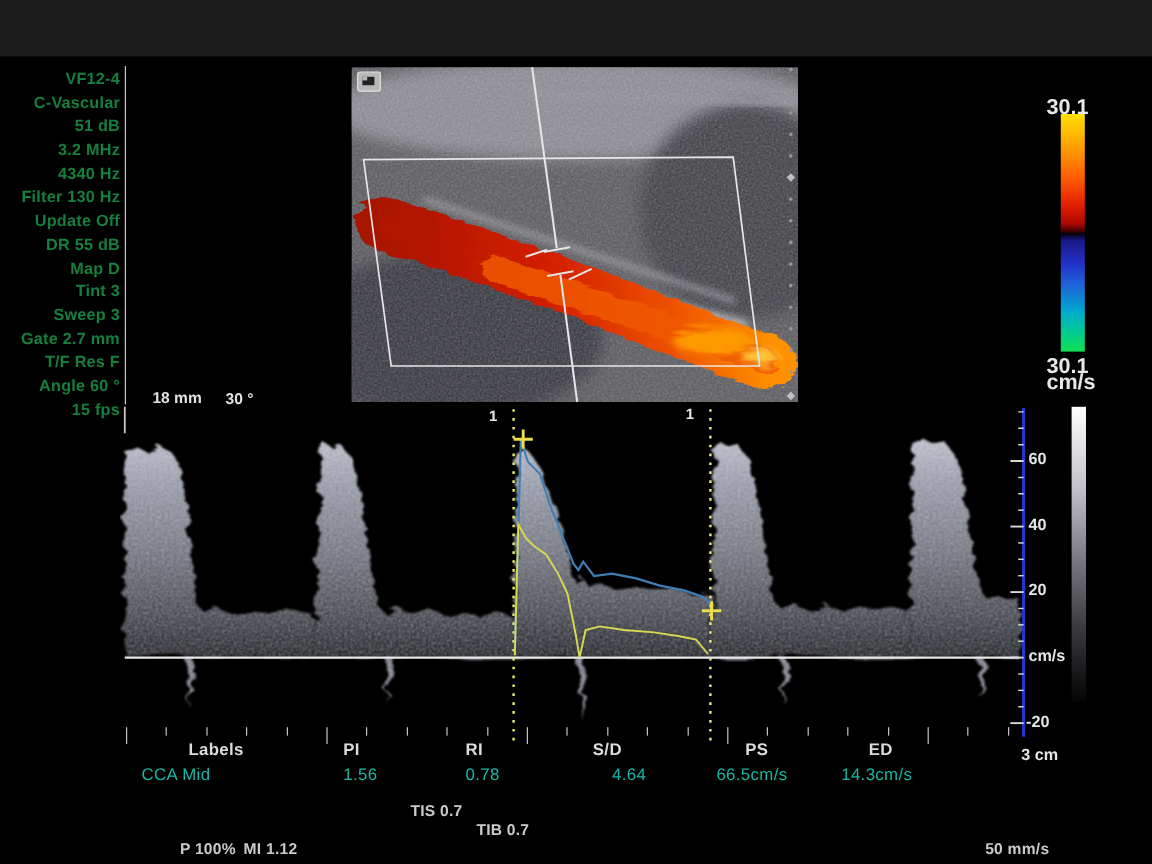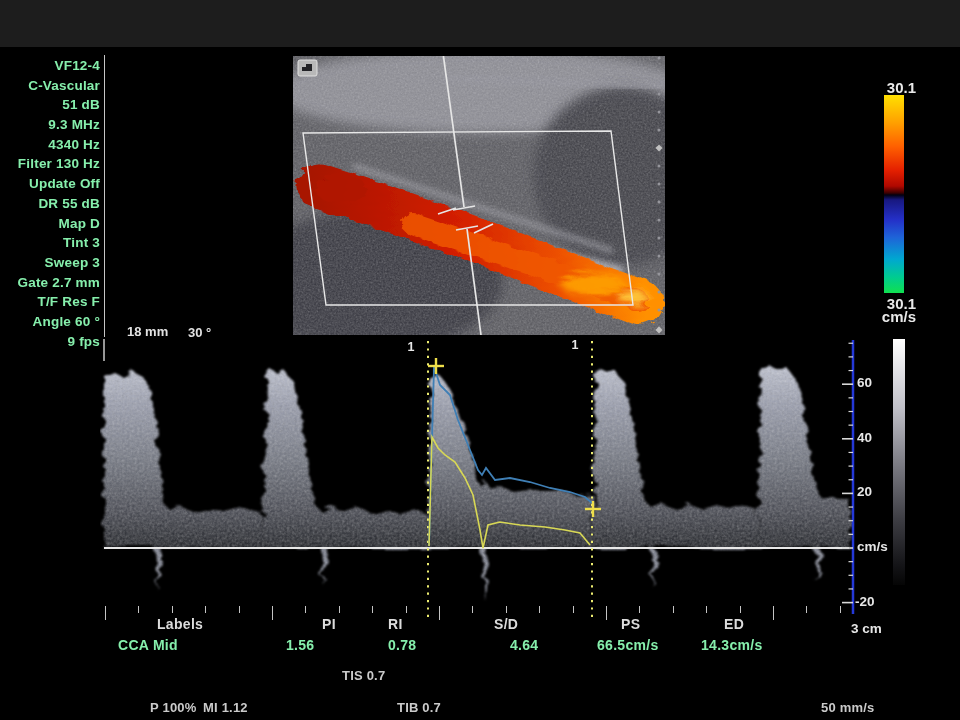--- a/index.html
+++ b/index.html
@@ -2,59 +2,59 @@
 <html><head>
 <meta charset="utf-8">
 <style>
   html,body{margin:0;padding:0;background:#000;}
   .screen{position:relative;width:960px;height:720px;background:#000;overflow:hidden;
           font-family:"Liberation Sans", sans-serif;-webkit-font-smoothing:antialiased;}
   .abs{position:absolute;}
   .topbar{left:0;top:0;width:960px;height:47px;background:#1d1d1d;}
   .sidebar{left:0;top:56px;width:100px;}
   .side-item{width:100px;height:19.7px;line-height:19.7px;text-align:right;
-             color:#86efac;font-size:13.5px;font-weight:700;letter-spacing:.2px;white-space:nowrap;}
+             color:#15803d;font-size:13.5px;font-weight:700;letter-spacing:.2px;white-space:nowrap;}
   .vsep{left:104px;top:55px;width:1px;height:282px;background:#c6c6c6;}
   .small-label{color:#e2e2e2;font-size:13px;font-weight:700;white-space:nowrap;}
-  .cb-label{color:#e8e8e8;font-size:15px;font-weight:700;text-align:right;width:44px;}
+  .cb-label{color:#e8e8e8;font-size:18px;font-weight:700;text-align:left;width:44px;}
   .colorbar{left:884px;top:95px;width:20px;height:198px;
     background:linear-gradient(180deg,#ffe000 0%,#ffa000 14%,#ff6000 26%,#e42000 38%,#b00800 46%,#3c0000 49.5%,#000010 50.5%,#181880 53%,#2430c8 63%,#1e64d8 72%,#00a8d0 83%,#00cc90 92%,#10e050 100%);}
   .graybar{left:893px;top:339px;width:12px;height:246px;
     background:linear-gradient(180deg,#ffffff 0%,#c0c0c8 28%,#787880 52%,#3c3c42 74%,#141417 92%,#050505 100%);}
   .vel-label{color:#e6e6e6;font-size:13.5px;font-weight:700;white-space:nowrap;}
   .meas-label{color:#dcdcdc;font-size:14px;font-weight:700;white-space:nowrap;letter-spacing:.3px;}
-  .meas-value{color:#86efac;font-size:14px;font-weight:700;white-space:nowrap;letter-spacing:.3px;}
+  .meas-value{color:#14b8a6;font-size:14px;font-weight:400;white-space:nowrap;letter-spacing:.3px;}
   .status-item{color:#cacaca;font-size:13px;font-weight:700;white-space:nowrap;letter-spacing:.2px;padding-left:38px;}
   .cursor-num{color:#e8e8e8;font-size:12.5px;font-weight:700;width:14px;text-align:center;}
   .ruler{left:100px;top:606px;width:760px;height:18px;}
   .ruler .tick{position:absolute;width:1px;background:#c4c4c4;top:0;}
 </style>
 </head>
 <body>
 
 <div class="screen">
 
   <div class="abs topbar"></div>
 
   <div class="abs sidebar">
     <div class="side-item">VF12-4</div>
     <div class="side-item">C-Vascular</div>
     <div class="side-item">51 dB</div>
-    <div class="side-item">9.3 MHz</div>
+    <div class="side-item">3.2 MHz</div>
     <div class="side-item">4340 Hz</div>
     <div class="side-item">Filter 130 Hz</div>
     <div class="side-item">Update Off</div>
     <div class="side-item">DR 55 dB</div>
     <div class="side-item">Map D</div>
     <div class="side-item">Tint 3</div>
     <div class="side-item">Sweep 3</div>
     <div class="side-item">Gate 2.7 mm</div>
     <div class="side-item">T/F Res F</div>
     <div class="side-item">Angle 60 °</div>
-    <div class="side-item">9 fps</div>
+    <div class="side-item">15 fps</div>
   </div>
   <div class="abs vsep"></div>
 
   <div class="abs small-label" style="left:127px;top:324px;">18 mm</div>
   <div class="abs small-label" style="left:188px;top:325px;">30 °</div>
 
   <svg class="abs" style="left:293px;top:56px;" width="372" height="279" viewBox="0 0 372 279">
     <defs>
       <filter id="bnoise" x="0" y="0" width="100%" height="100%">
         <feTurbulence type="fractalNoise" baseFrequency="0.55" numOctaves="2" seed="4" stitchTiles="stitch"></feTurbulence>
@@ -258,33 +258,33 @@
       <div class="tick" style="left: 606.2px; height: 7px;"></div>
       <div class="tick" style="left: 639.6px; height: 7px;"></div>
       <div class="tick" style="left: 673px; height: 14px;"></div>
       <div class="tick" style="left: 706.4px; height: 7px;"></div>
       <div class="tick" style="left: 739.8px; height: 7px;"></div>
     </div>
 
   <div>
     <div class="abs meas-label" style="left:118px;top:616px;margin-left:39px;">Labels</div>
     <div class="abs meas-value" style="left:118px;top:637px;">CCA Mid</div>
-    <div class="abs meas-label" style="left:286px;top:616px;margin-left:36px;">PI</div>
+    <div class="abs meas-label" style="left:286px;top:616px;">PI</div>
     <div class="abs meas-value" style="left:286px;top:637px;">1.56</div>
     <div class="abs meas-label" style="left:388px;top:616px;">RI</div>
     <div class="abs meas-value" style="left:388px;top:637px;">0.78</div>
     <div class="abs meas-label" style="left:494px;top:616px;">S/D</div>
     <div class="abs meas-value" style="left:510px;top:637px;">4.64</div>
     <div class="abs meas-label" style="left:597px;top:616px;padding-left:24px;">PS</div>
     <div class="abs meas-value" style="left:597px;top:637px;">66.5cm/s</div>
     <div class="abs meas-label" style="left:701px;top:616px;padding-left:23px;">ED</div>
     <div class="abs meas-value" style="left:701px;top:637px;">14.3cm/s</div>
   </div>
 
   <div>
     <div class="abs status-item" style="left:112px;top:700px;">P 100%</div>
     <div class="abs status-item" style="left:165px;top:700px;">MI 1.12</div>
     <div class="abs status-item" style="left:304px;top:668px;">TIS 0.7</div>
-    <div class="abs status-item" style="left:359px;top:700px;text-align:center;">TIB 0.7</div>
+    <div class="abs status-item" style="left:359px;top:684px;text-align:center;">TIB 0.7</div>
     <div class="abs status-item" style="left:783px;top:700px;">50 mm/s</div>
   </div>
 
 </div>
 
 </body></html>

